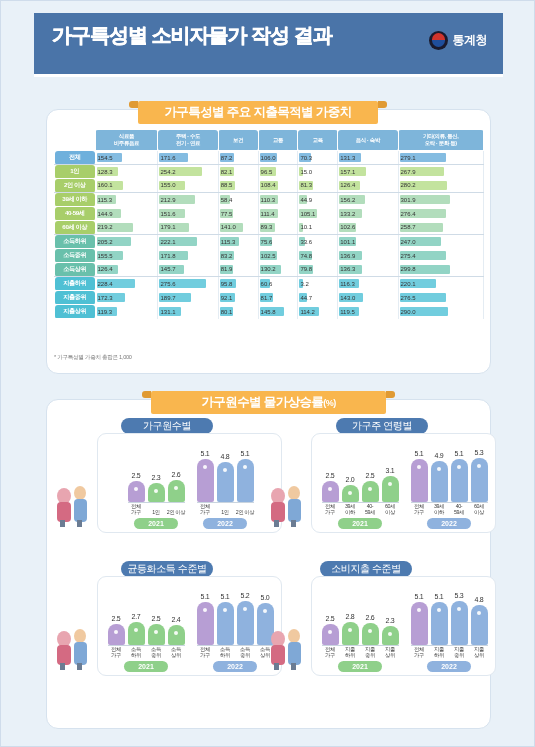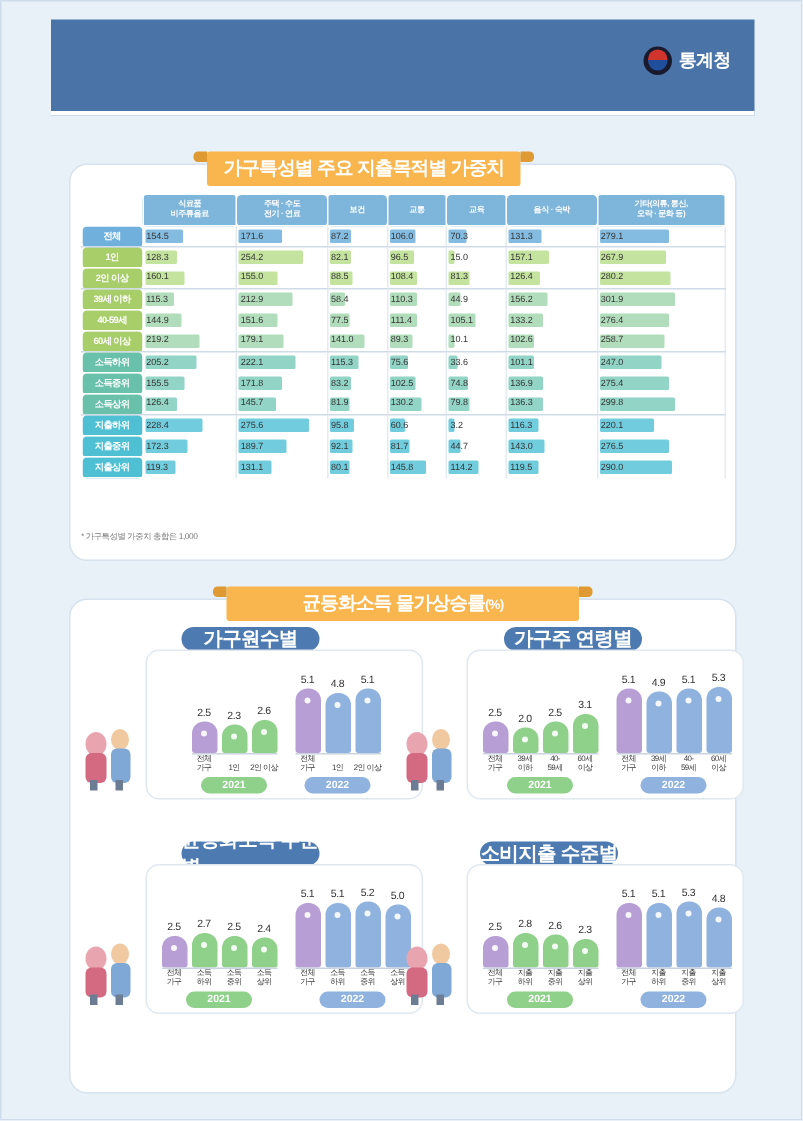--- a/index.html
+++ b/index.html
@@ -63,21 +63,21 @@
     position:absolute;background:#f9b64e;color:#ffffff;
     font-size:12.5px;font-weight:bold;letter-spacing:-0.6px;
     display:flex;align-items:center;justify-content:center;
     box-sizing:border-box;border-radius:2px;
   }
   .ribbon::before,.ribbon::after{
     content:"";position:absolute;top:0;width:9px;height:7px;background:#e09a33;
   }
   .ribbon::before{left:-9px;border-radius:3px 0 0 3px;}
   .ribbon::after{right:-9px;border-radius:0 3px 3px 0;}
-  .ribbon-top{left:137px;top:100px;width:209px;height:23px;}
+  .ribbon-top{left:137px;top:100px;width:240px;height:23px;}
   .ribbon-bottom{left:150px;top:390px;width:235px;height:23px;}
   .ribbon-sub{font-size:9px;font-weight:bold;}
 
   
   .tbl{position:absolute;left:53px;top:128px;width:430px;border-collapse:collapse;}
   .tbl th{
     background:#7eb5da;color:#ffffff;font-size:5.4px;font-weight:bold;
     letter-spacing:-0.3px;line-height:7px;padding:3px 1px;
     border:1px solid #ffffff;border-radius:3px;text-align:center;
   }
@@ -97,21 +97,21 @@
   }
   .cellval{position:relative;z-index:2;padding-left:2px;display:block;}
   .note{
     position:absolute;left:53px;top:353px;font-size:5.6px;color:#7b7b7b;
     letter-spacing:-0.3px;
   }
 
   
   .sublabel{
     position:absolute;background:#4d7ab0;color:#ffffff;border-radius:9px;
-    font-size:13px;font-weight:bold;letter-spacing:-0.4px;
+    font-size:10px;font-weight:normal;letter-spacing:-0.4px;
     display:flex;align-items:center;justify-content:center;height:16px;width:92px;
   }
   .chartbox{
     position:absolute;border:1px solid #e0e8f0;border-radius:9px;
     background:#ffffff;box-sizing:border-box;
   }
   .grp{position:absolute;bottom:30px;display:flex;align-items:flex-end;gap:3px;}
   .barcol{position:relative;width:17px;display:flex;flex-direction:column;align-items:center;}
   .bval{font-size:7px;color:#333333;font-weight:normal;margin-bottom:2px;letter-spacing:-0.3px;}
   .bshape{width:17px;border-radius:8px 8px 2px 2px;position:relative;}
@@ -130,20 +130,21 @@
   .axis{position:absolute;height:1px;background:#c9d4df;}
   .person,.cart{position:absolute;}
 </style>
 </head>
 <body>
 
 <div class="page">
 
   <div class="header">
     <div class="title-wrap">
+      <div class="title-line2">가구특성별 소비자물가 작성 결과</div>
     </div>
     <div class="logo">
       <span class="logo-mark"></span>
       <span class="logo-text">통계청</span>
     </div>
   </div>
 
   <div class="panel panel-top"></div>
   <div class="ribbon ribbon-top">가구특성별 주요 지출목적별 가중치</div>
 
@@ -549,21 +550,21 @@
             <span class="bar" style="width:48.64516129032258px;background:#58c4d8;opacity:.85"></span>
             <span class="cellval">290.0</span>
           </td>
         </tr>
       </tbody>
   </table>
   <div class="note">* 가구특성별 가중치 총합은 1,000</div>
 
   <div class="panel panel-bottom"></div>
   <div class="ribbon ribbon-bottom">
-    <span>균등화소득 물가상승률</span>
+    <span>가구원수별 물가상승률</span>
       <span class="ribbon-sub">(%)</span>
   </div>
 
   <div id="charts">
       <div class="sublabel" style="left: 120px; top: 417px;">가구원수별</div>
       <div class="chartbox" style="left: 96px; top: 432px; width: 185px; height: 100px;">
         <div class="person" style="left: -48px; bottom: 4px; width: 46px; height: 52px;"><svg width="46" height="52" viewBox="0 0 46 52">
             <ellipse cx="14" cy="20" rx="7" ry="8" fill="#e8a5b0"></ellipse>
             <rect x="7" y="26" width="14" height="20" rx="4" fill="#d46a82"></rect>
             <ellipse cx="30" cy="17" rx="6" ry="7" fill="#f0c9a0"></ellipse>

